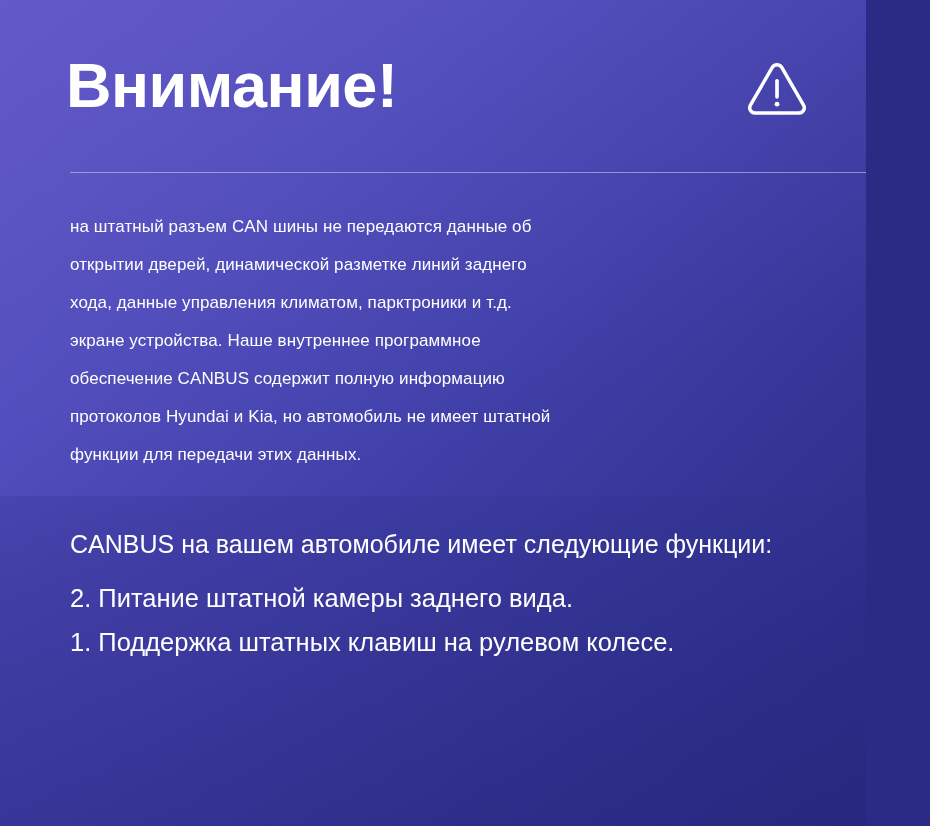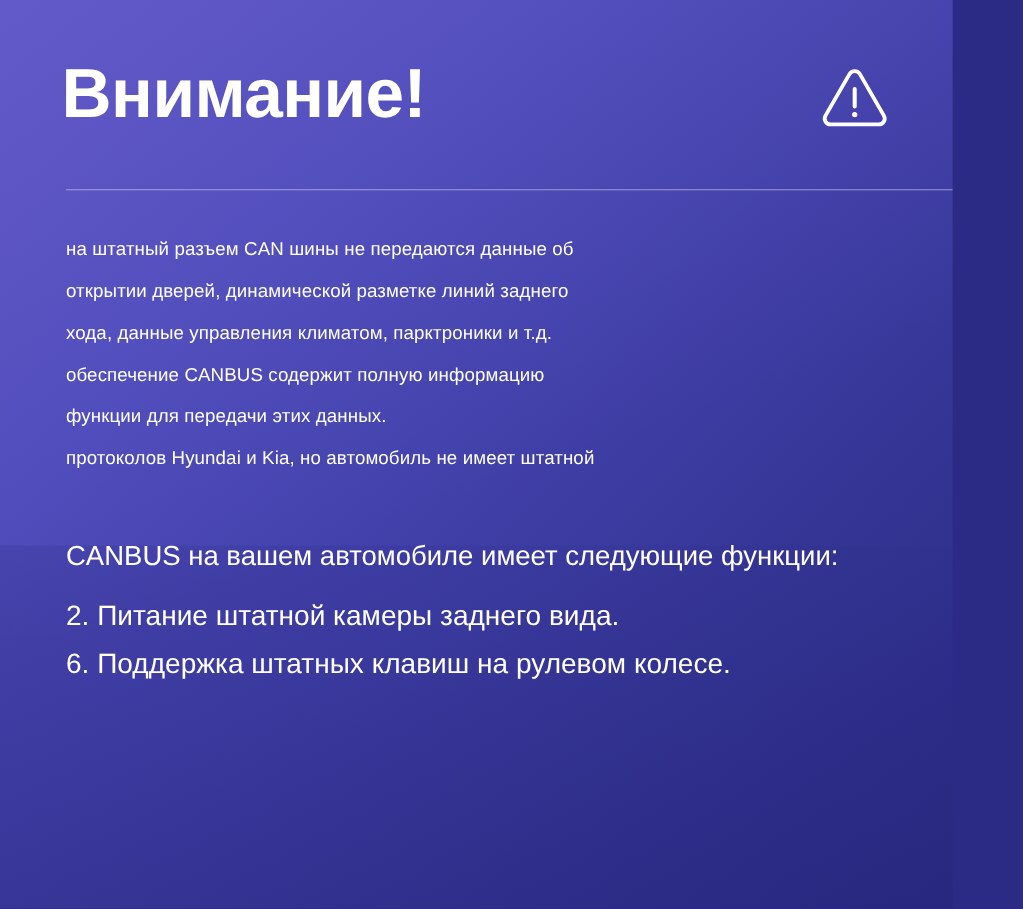--- a/index.html
+++ b/index.html
@@ -17,20 +17,21 @@
     font-family: "Liberation Sans", "DejaVu Sans", sans-serif;
     background: linear-gradient(135deg,
         #5d54c6 0%,
         #5750c0 12%,
         #4e4bba 28%,
         #4543ae 44%,
         #3c3ba1 60%,
         #343494 74%,
         #2e2e8b 87%,
         #2a2a83 100%);
+    padding-left: 10px;
   }
 
   
   #sheen-a {
     position: absolute;
     left: -10%;
     top: -20%;
     width: 130%;
     height: 90%;
     background: linear-gradient(160deg, rgba(120,110,215,0.30) 0%, rgba(120,110,215,0.0) 70%);
@@ -153,27 +154,28 @@
 
       <div class="divider"></div>
     </div>
 
     <div class="body-wrap">
 
       <p class="para">
         <span class="ln">на штатный разъем CAN шины не передаются данные об</span>
         <span class="ln">открытии дверей, динамической разметке линий заднего</span>
         <span class="ln">хода, данные управления климатом, парктроники и т.д.</span>
+        <span class="ln">экране устройства. Наше внутреннее программное</span>
         <span class="ln">обеспечение CANBUS содержит полную информацию</span>
+        <span class="ln">протоколов Hyundai и Kia, но автомобиль не имеет штатной</span>
         <span class="ln">функции для передачи этих данных.</span>
-        <span class="ln">протоколов Hyundai и Kia, но автомобиль не имеет штатной</span>
       </p>
 
       <ul class="list-block">
         <li class="list-intro">CANBUS на вашем автомобиле имеет следующие функции:</li>
         <li class="list-item">2. Питание штатной камеры заднего вида.</li>
-        <li class="list-item">6. Поддержка штатных клавиш на рулевом колесе.</li>
+        <li class="list-item">1. Поддержка штатных клавиш на рулевом колесе.</li>
       </ul>
 
     </div>
 
   </div>
 </div>
 
 </body></html>

